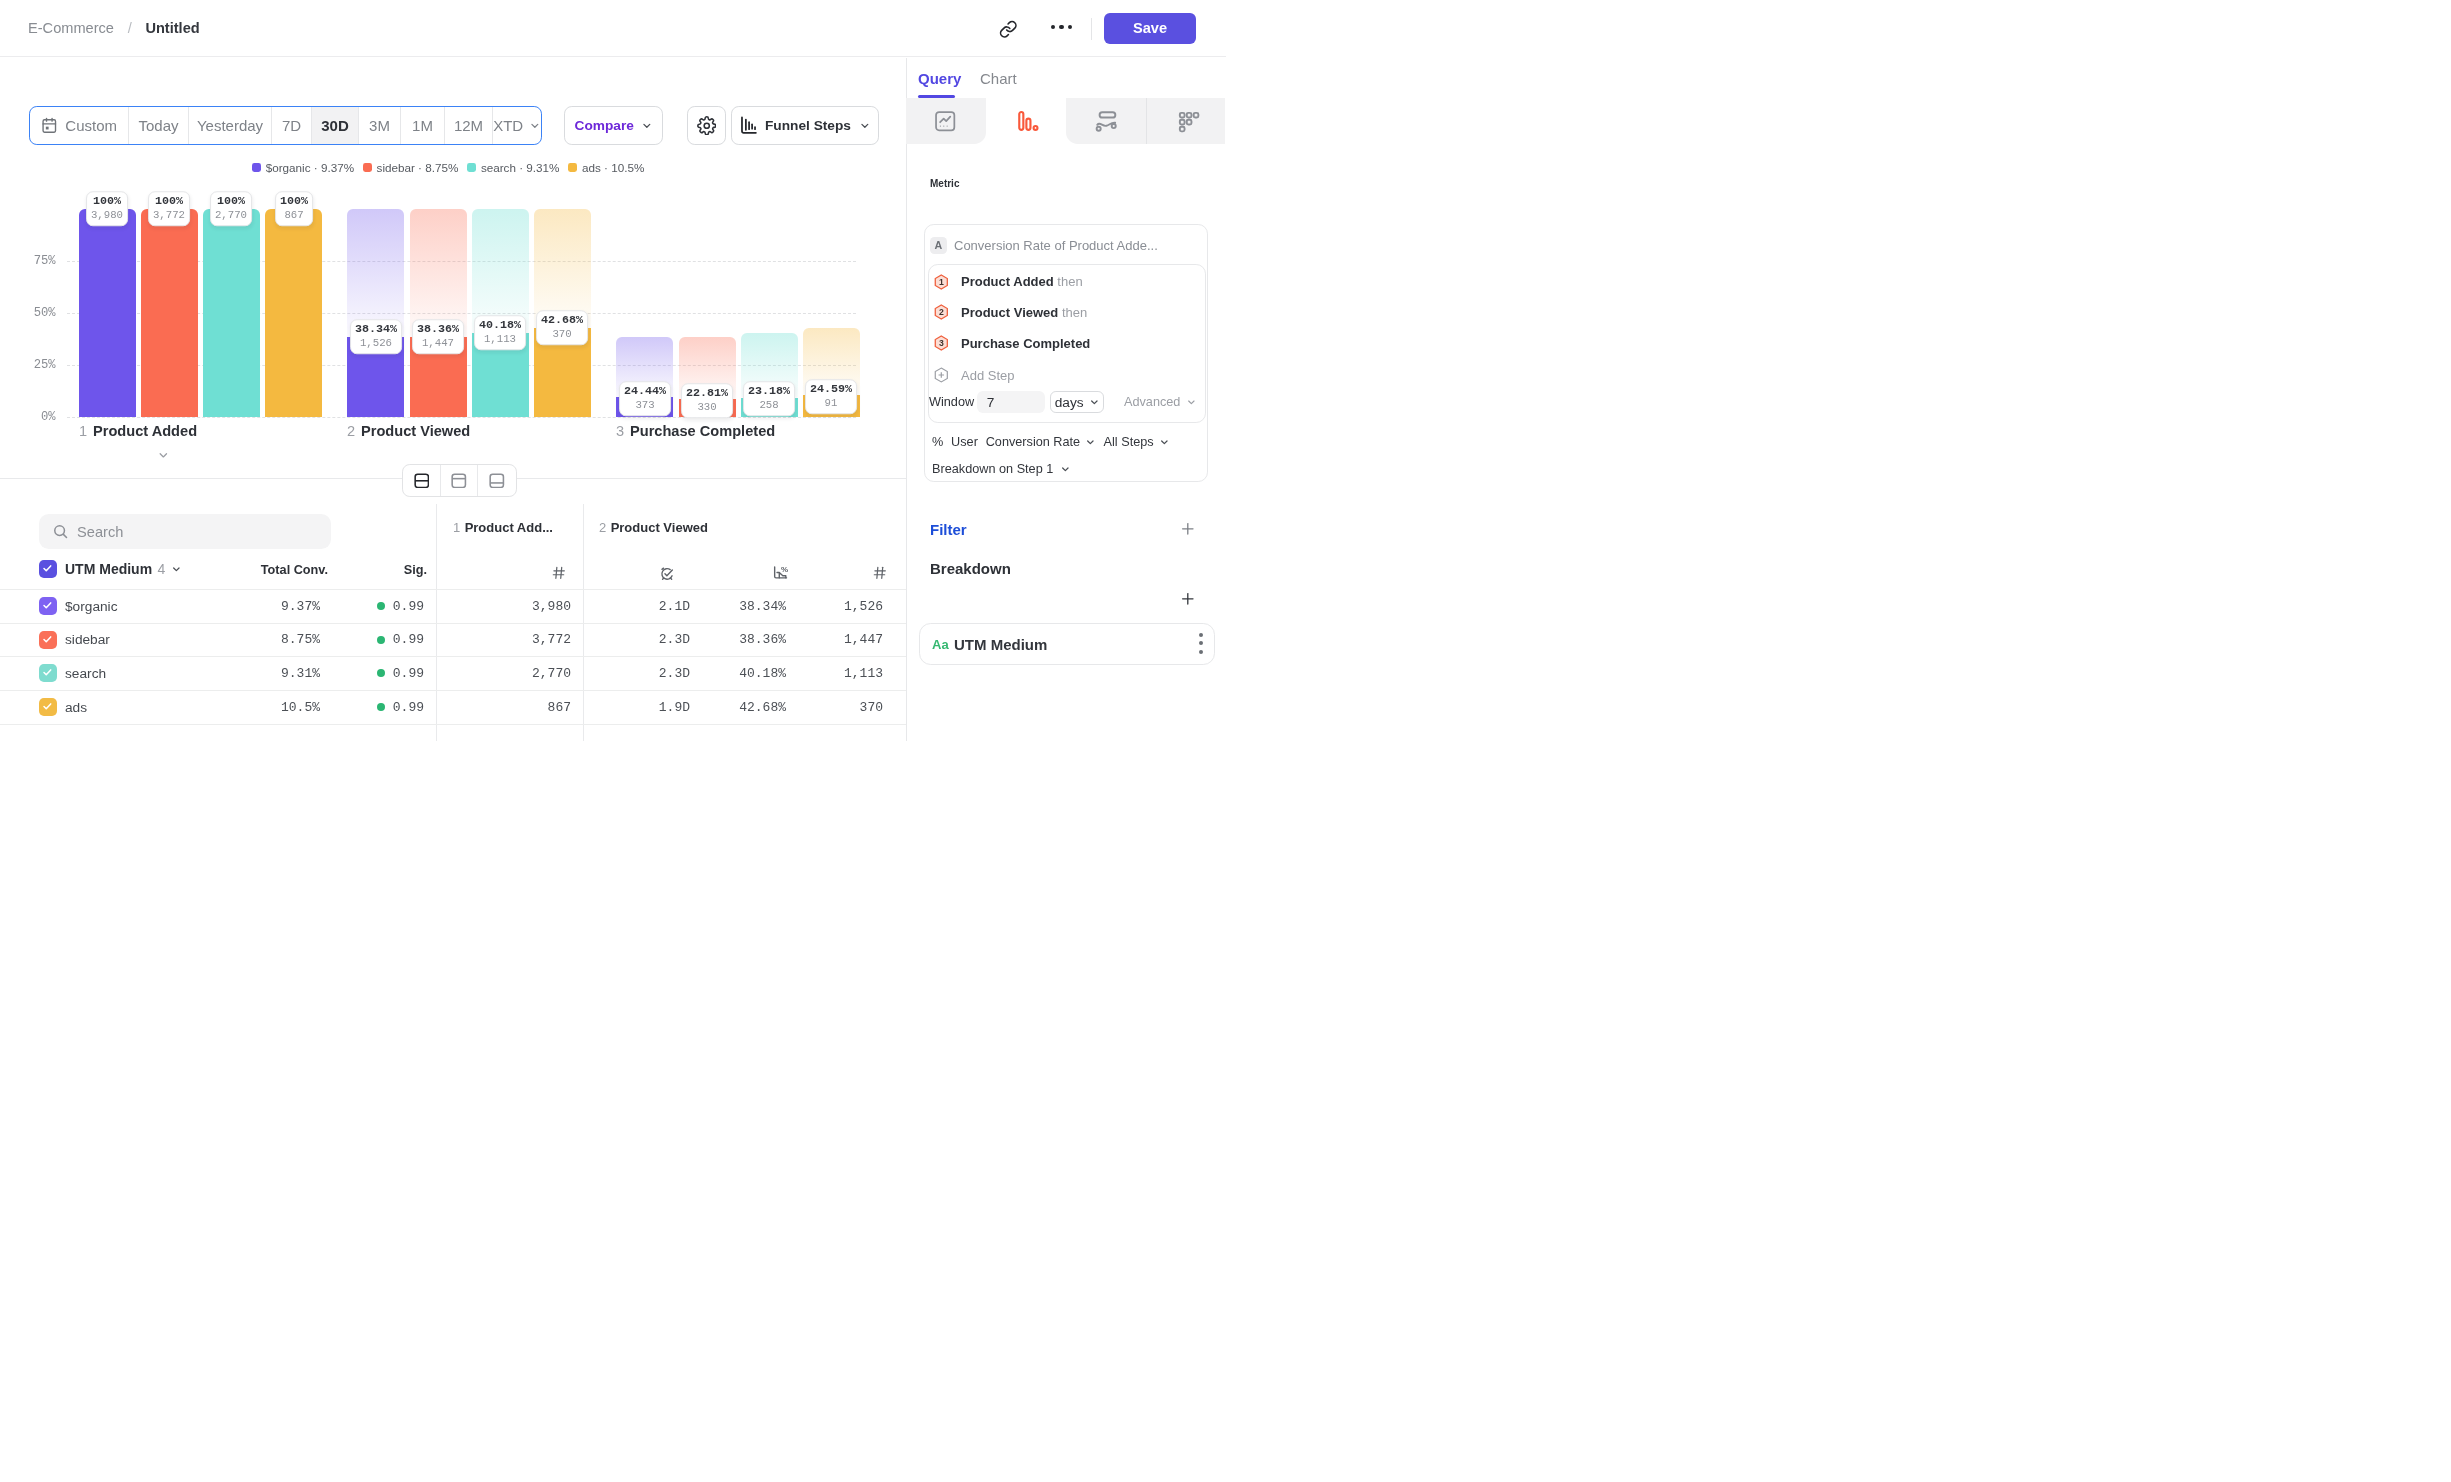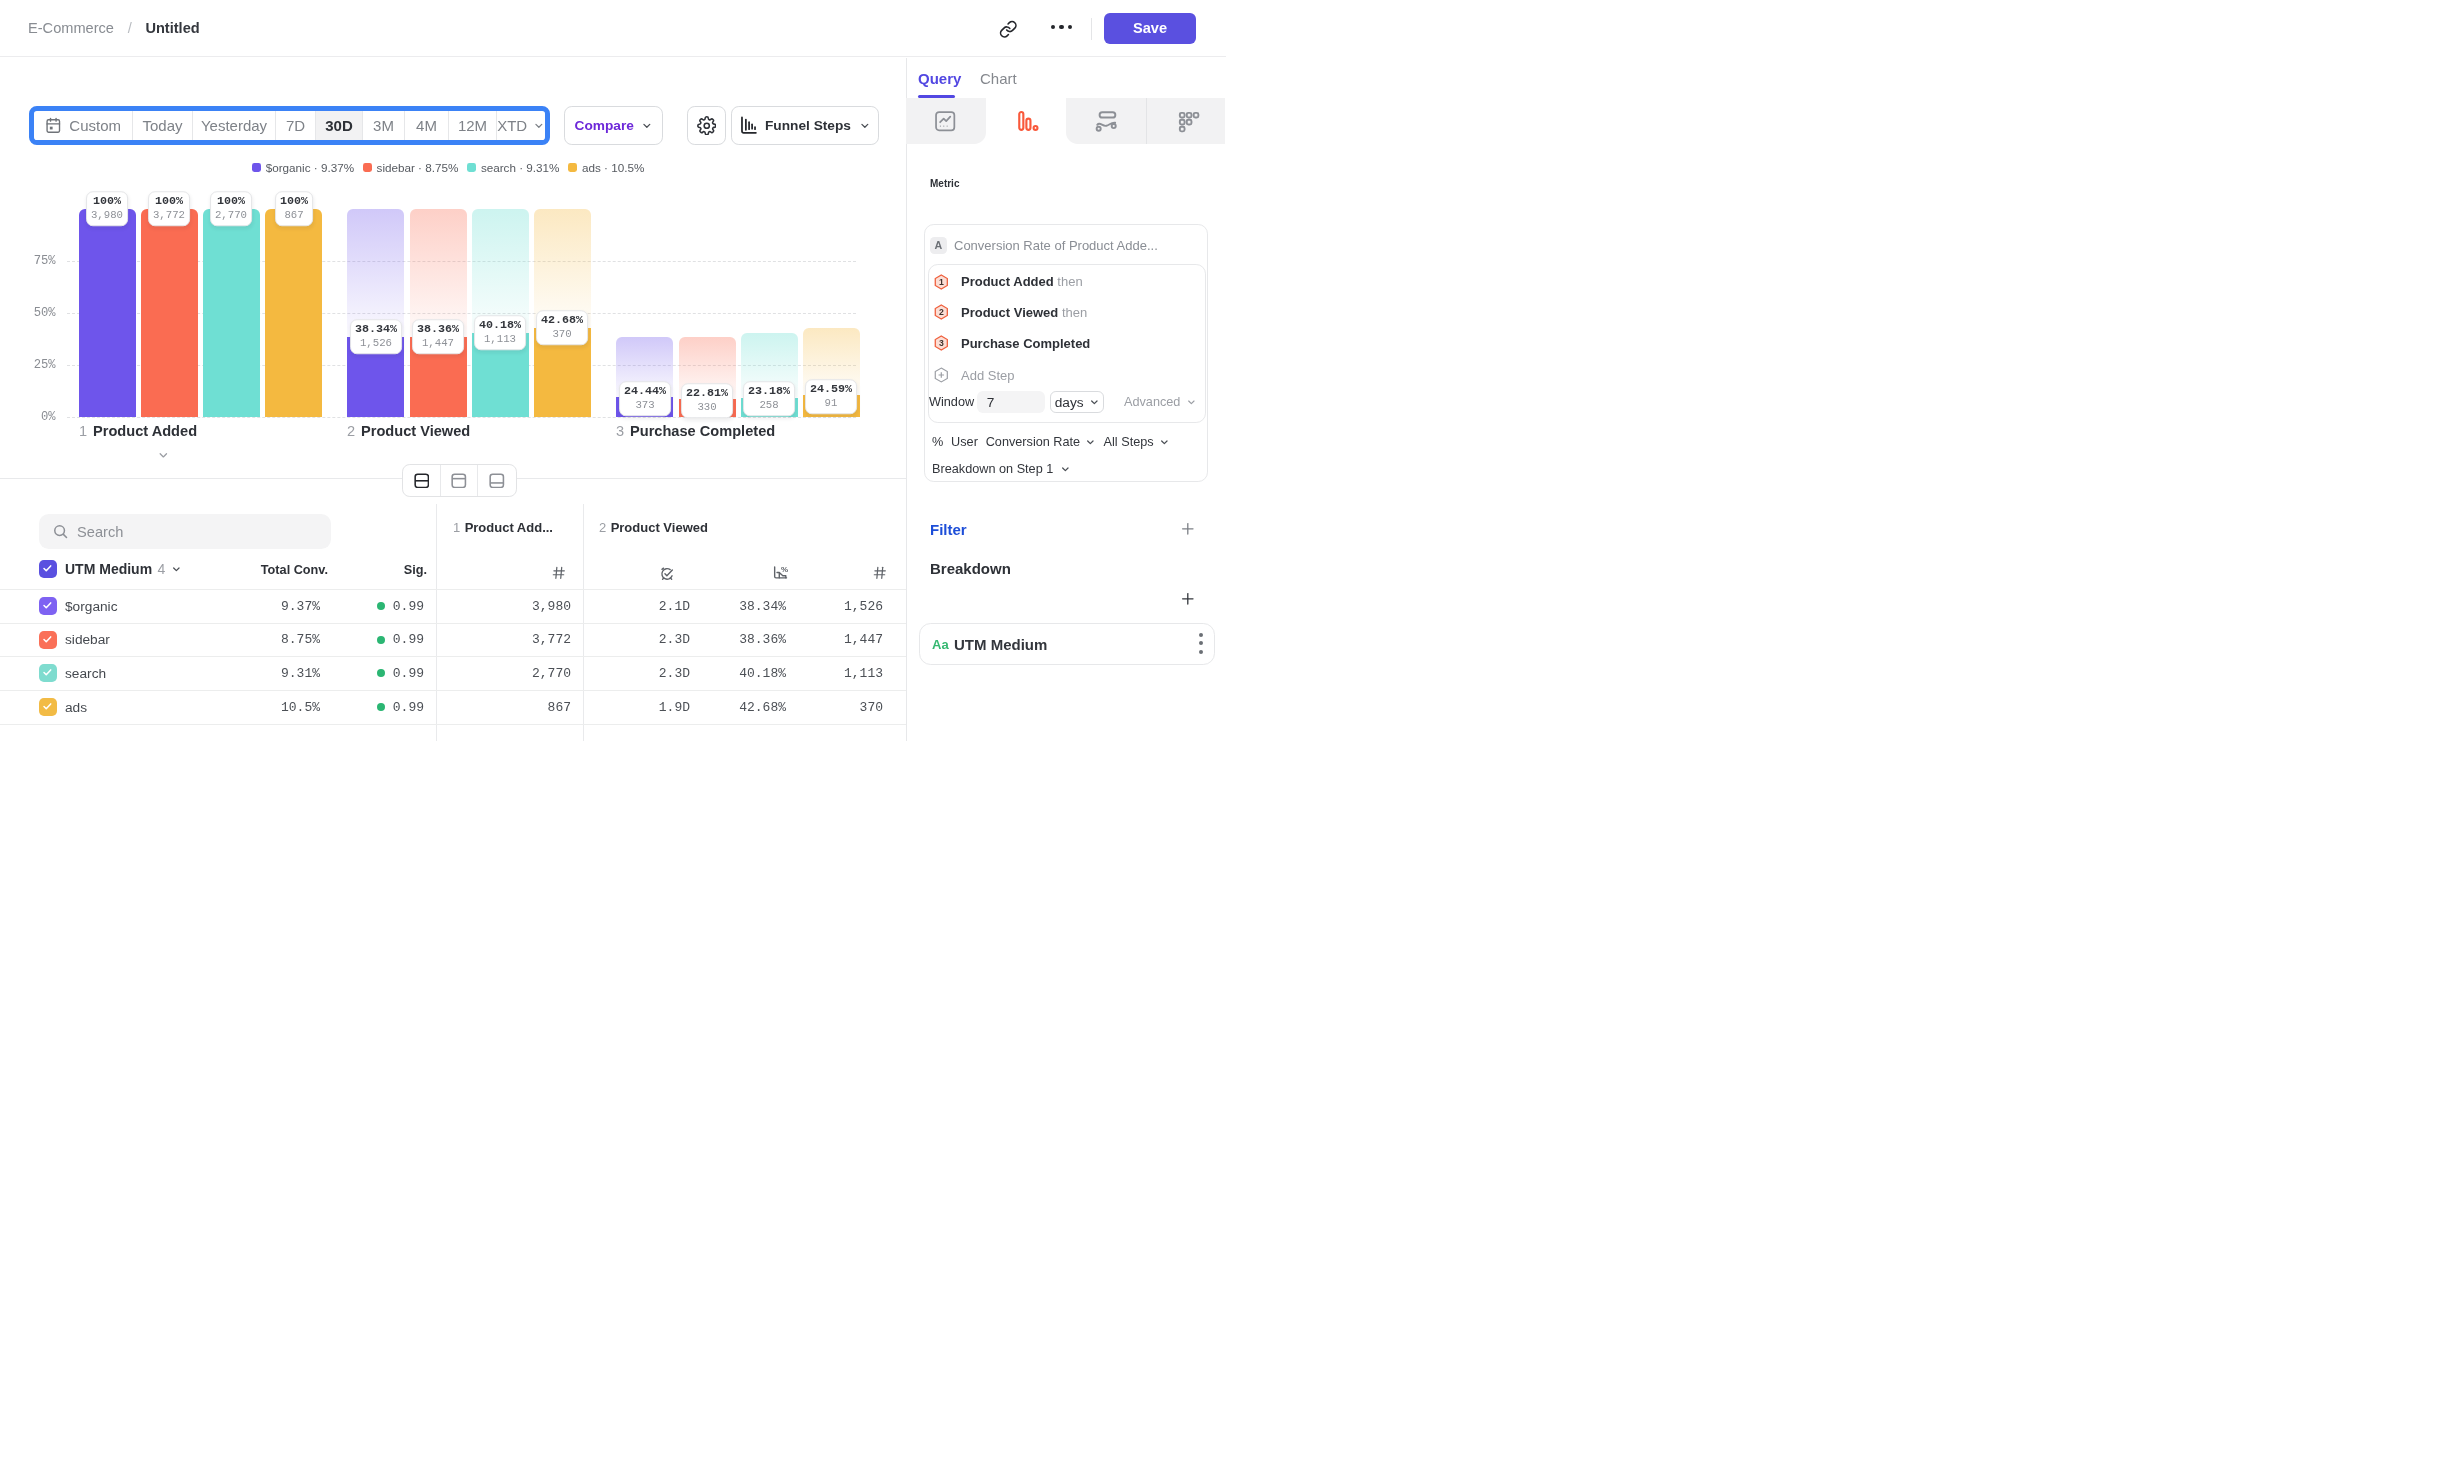--- a/index.html
+++ b/index.html
@@ -11,21 +11,21 @@
 
 
 #header { position:absolute; left:0; top:0; width:1226px; height:57px; border-bottom:1px solid #ececee; background:#fff; }
 .crumb1 { color:#888c92; font-size:14.6px; }
 .crumb-sep { color:#b9bcc1; font-size:14.6px; }
 .crumb2 { color:#35383e; font-size:14.6px; font-weight:bold; }
 #savebtn { position:absolute; left:1104px; top:12.7px; width:92px; height:31px; background:#5a50e0; border-radius:5.9px; color:#fff; font-size:14.6px; font-weight:bold; display:flex; align-items:center; justify-content:center; }
 
 
 .btn { border:1px solid #d9dbde; border-radius:7.8px; background:#fff; display:flex; align-items:center; justify-content:center; }
-#seg { position:absolute; left:29px; top:106px; height:39px; border:5px solid #3b82f6; border-radius:7.8px; display:flex; overflow:hidden; background:#fff; }
+#seg { position:absolute; left:29px; top:106px; height:39px; border:1px solid #3b82f6; border-radius:7.8px; display:flex; overflow:hidden; background:#fff; }
 .seg { display:flex; align-items:center; justify-content:center; font-size:15px; color:#7e8288; border-right:1px solid #e6e7e9; height:100%; }
 .seg:last-child { border-right:none; }
 .seg.active { background:#f2f2f3; color:#2e3137; font-weight:bold; }
 
 
 .gridline { position:absolute; border-top:1px dashed #e0e1e3; height:0; }
 .ylab { position:absolute; font-family:"Liberation Mono", monospace; font-size:12.2px; color:#8a8d93; text-align:right; width:39px; }
 .bar { position:absolute; }
 .blabel { position:absolute; background:#fff; border:1px solid #e5e6e8; border-radius:6.8px; box-shadow:0 2px 3.9px rgba(30,30,40,0.07); text-align:center; padding:2.4px 3.9px; transform:translate(-50%,-50%); white-space:nowrap; }
 .blabel .l1 { font-family:"Liberation Mono", monospace; font-weight:bold; font-size:11.7px; color:#33363c; line-height:15px; }
@@ -86,21 +86,21 @@
             <line x1="3" y1="10" x2="21" y2="10"></line>
             <rect x="7" y="14" width="4" height="4" fill="#6f7378" stroke="none"></rect>
           </svg>
         <span>Custom</span>
       </div>
       <div class="seg" style="width:60px;">Today</div>
       <div class="seg" style="width:83px;">Yesterday</div>
       <div class="seg" style="width:40px;">7D</div>
       <div class="seg active" style="width:47px;">30D</div>
       <div class="seg" style="width:42px;">3M</div>
-      <div class="seg" style="width:44px;">4M</div>
+      <div class="seg" style="width:44px;">1M</div>
       <div class="seg" style="width:48px;">12M</div>
       <div class="seg" style="width:48px;gap:5.9px;">XTD
         <svg width="11.7" height="11.7" viewBox="0 0 24 24" fill="none" stroke="#7e8288" stroke-width="2.6" stroke-linecap="round" stroke-linejoin="round">
             <polyline points="6 9 12 15 18 9"></polyline>
           </svg>
       </div>
     </div>
     <div class="btn" style="position:absolute;left:564px;top:106px;width:99px;height:39px;gap:6.8px;">
       <span style="font-size:13.7px;font-weight:bold;color:#6d28d9;">Compare</span>
       <svg width="11.7" height="11.7" viewBox="0 0 24 24" fill="none" stroke="#4a4e54" stroke-width="2.6" stroke-linecap="round" stroke-linejoin="round">

